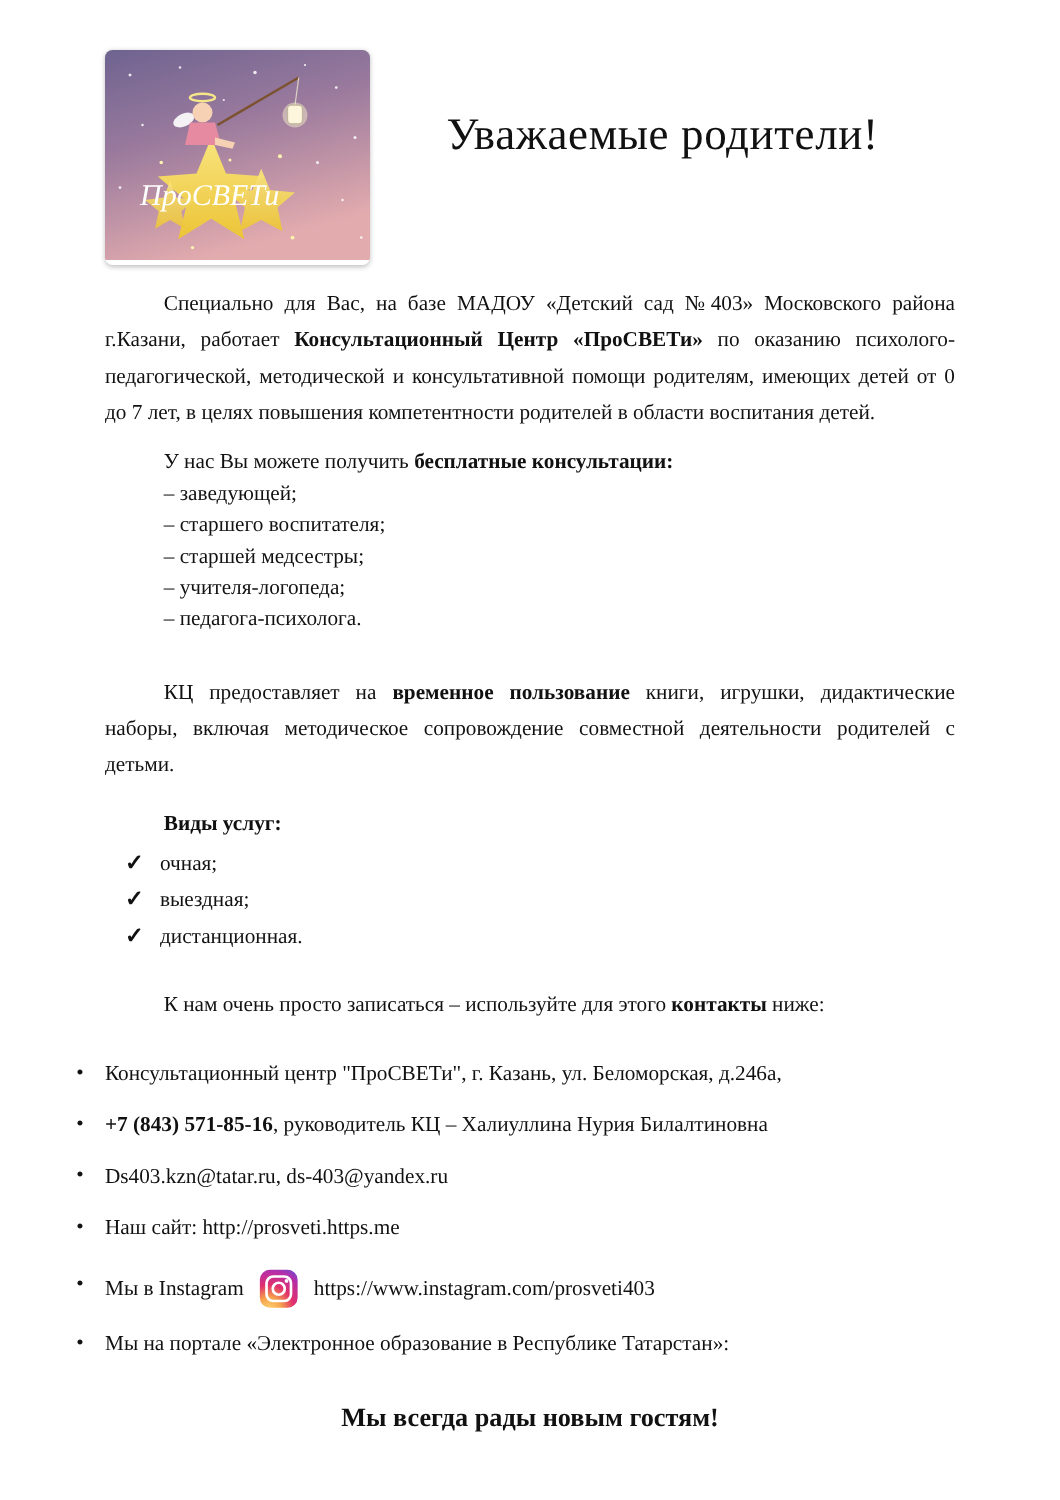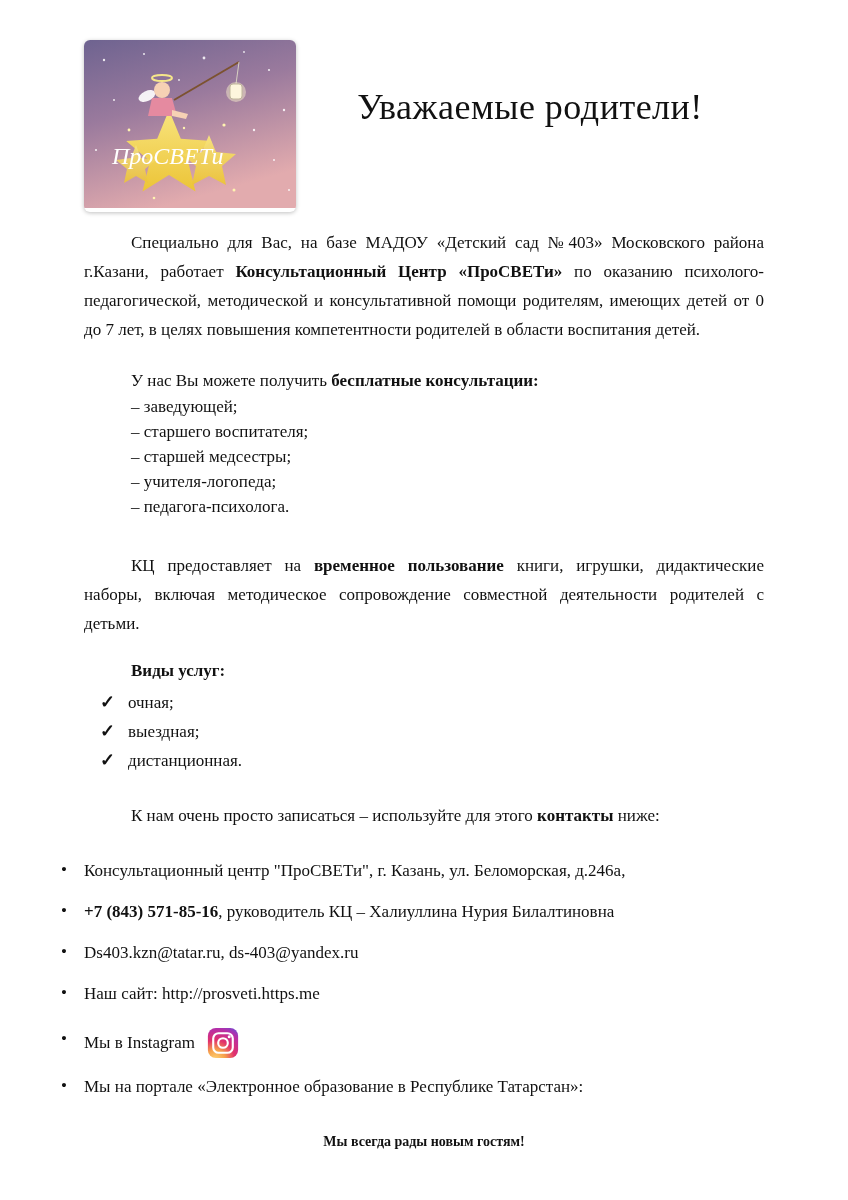--- a/index.html
+++ b/index.html
@@ -21,41 +21,41 @@
     width:212px; height:172px; flex:0 0 auto;
     border-radius:6px; overflow:hidden;
     box-shadow:0 1px 4px rgba(0,0,0,.25);
   }
   .logo svg { display:block; }
   .title-wrap { flex:1; display:flex; justify-content:center; padding-top:46px; }
   h1 { font-size:36px; font-weight:normal; letter-spacing:.5px; }
 
   
   .para { text-align:justify; text-indent:47px; line-height:29px; }
-  .consult-intro { margin-top:24px; text-indent:47px; line-height:26px; }
+  .consult-intro { margin-top:12px; text-indent:47px; line-height:26px; }
   .dash-list { margin-left:47px; line-height:25px; }
   .kc { margin-top:32px; }
 
   .services-heading { margin-top:20px; text-indent:47px; line-height:26px; font-weight:bold; }
   .check-list { list-style:none; margin:4px 0 0 16px; line-height:28px; }
   .check-list li { display:flex; align-items:baseline; }
   .check { display:inline-block; width:28px; font-weight:bold; font-size:18px; }
 
   .signup { margin-top:26px; text-indent:47px; line-height:29px; }
 
   
   .contacts { list-style:none; margin:28px 0 0 0; }
   .contacts li { position:relative; margin-bottom:15px; line-height:26px; }
   .bullet { position:absolute; left:-23px; top:-1px; font-size:17px; }
   .link { color:inherit; text-decoration:none; cursor:pointer; }
   .ig-row { display:flex; align-items:center; gap:12px; margin-top:20px; margin-bottom:17px; }
   .ig-icon { width:32px; height:32px; flex:0 0 auto; cursor:pointer; }
   .portal-url { margin-top:16px; line-height:26px; }
 
-  .footer { text-align:center; margin-top:34px; font-size:14px; font-weight:bold; }
+  .footer { text-align:center; margin-top:34px; font-size:21px; font-weight:bold; }
 
   b { font-weight:bold; }
 </style>
 </head>
 <body>
 
 <div class="page">
 
   <div class="header">
     <div class="logo">
@@ -178,20 +178,21 @@
             <stop offset="0.5" stop-color="#e1306c"></stop>
             <stop offset="0.78" stop-color="#b62ea8"></stop>
             <stop offset="1" stop-color="#5b51de"></stop>
           </radialGradient>
         </defs>
         <rect x="1" y="1" width="34" height="34" rx="9" fill="url(#ig)"></rect>
         <rect x="7" y="7" width="22" height="22" rx="6" fill="none" stroke="#ffffff" stroke-width="2.4"></rect>
         <circle cx="18" cy="18" r="5.4" fill="none" stroke="#ffffff" stroke-width="2.4"></circle>
         <circle cx="25" cy="11" r="1.7" fill="#ffffff"></circle>
       </svg>
+      <span class="link">https://www.instagram.com/prosveti403</span>
     </li>
     <li>
       <span class="bullet">•</span><span>Мы на портале «Электронное образование в Республике Татарстан»:</span>
     </li>
   </ul>
 
   <p class="footer">Мы всегда рады новым гостям!</p>
 
 </div>
 

